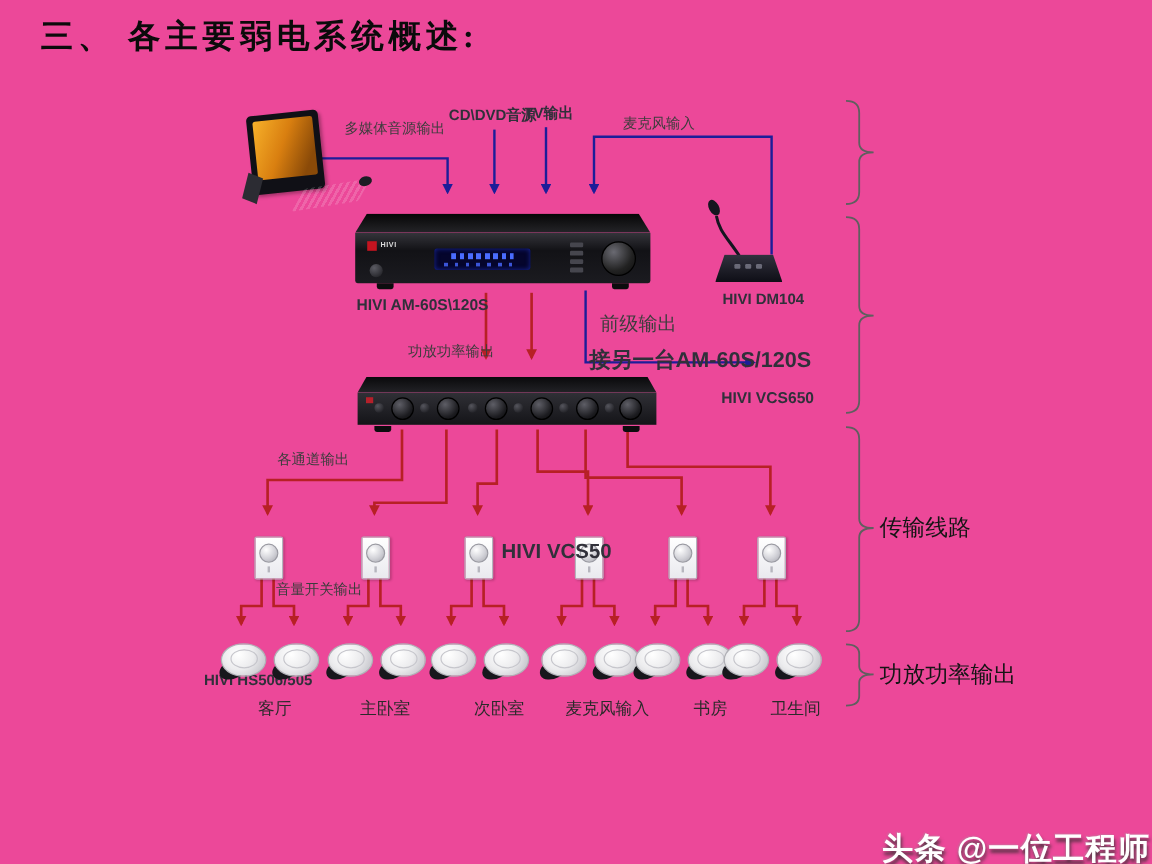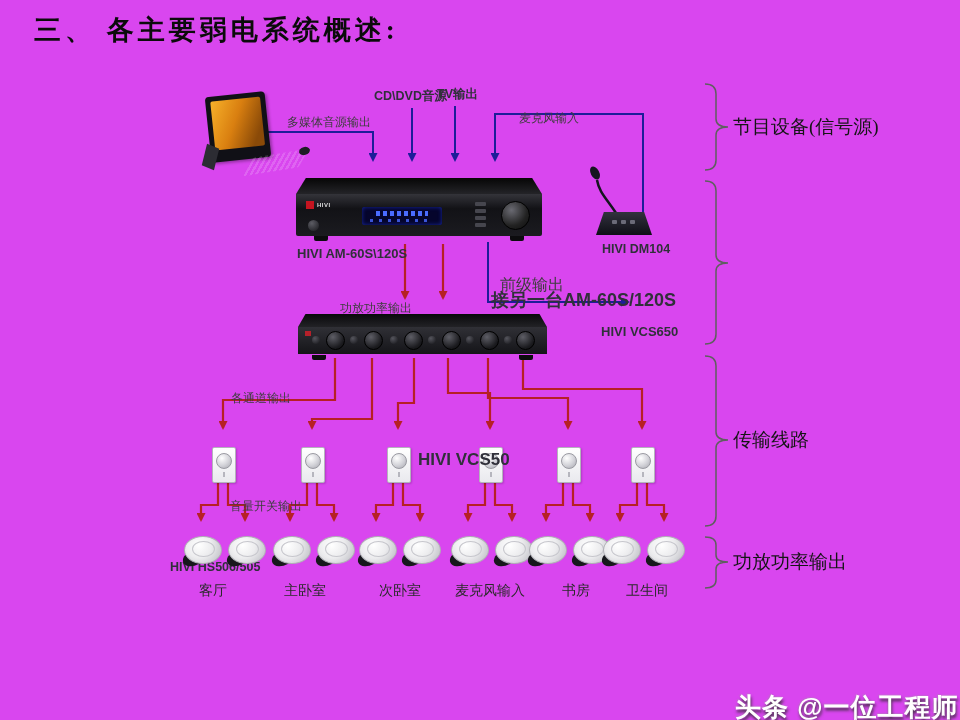--- a/index.html
+++ b/index.html
@@ -1,30 +1,30 @@
 <!DOCTYPE html>
 <html><head>
 <meta charset="utf-8">
 <style>
   html,body{margin:0;padding:0;background:#fff;}
-  .slide{position:relative;width:960px;height:720px;background:#d946ef;overflow:hidden;
+  .slide{position:relative;width:960px;height:720px;background:#ec4899;overflow:hidden;
          font-family:"Liberation Sans",sans-serif;}
   .abs{position:absolute;}
 
   
   .title{left:34px;top:12px;font-family:"Liberation Serif",serif;font-weight:bold;
          font-size:27px;letter-spacing:4px;color:#0b0b0b;white-space:nowrap;z-index:6;}
   .lbl{position:absolute;font-family:Liberation Serif, serif;font-size:12px;color:#3d3d3d;
-       white-space:nowrap;z-index:5;margin-top:15px;}
+       white-space:nowrap;z-index:5;}
   .lbl-b{position:absolute;font-family:"Liberation Sans",sans-serif;font-weight:bold;
          font-size:12.5px;color:#30303a;white-space:nowrap;z-index:5;}
   .stage{position:absolute;left:733px;font-family:"Liberation Serif",serif;font-size:19px;
          color:#151515;white-space:nowrap;z-index:5;}
   .room{position:absolute;top:582px;transform:translateX(-50%);font-family:"Liberation Serif",serif;
-        font-size:14px;color:#2a2a2a;white-space:nowrap;z-index:5;}
+        font-size:14px;color:#2a2a2a;white-space:nowrap;z-index:5;margin-left:16px;}
   .watermark{left:735px;top:662px;font-size:26px;font-weight:bold;color:#ffffff;letter-spacing:1px;
              text-shadow:1px 3px 3px rgba(45,45,45,.8), -1px -1px 1px rgba(160,160,160,.35);
              white-space:nowrap;z-index:6;margin-top:28px;}
 
   
   .wires{position:absolute;left:0;top:0;width:960px;height:720px;z-index:1;pointer-events:none;}
 
   
   .computer{left:202px;top:92px;width:106px;height:88px;z-index:3;}
   .cmp-mon{position:absolute;left:6px;top:2px;width:60px;height:66px;background:#101016;
@@ -317,21 +317,20 @@
   <div class="lbl-b" style="left:566px;top:324px;font-size:13px;padding-left:35px;">HIVI VCS650</div>
   <div class="lbl-b" style="left:418px;top:450px;font-size:17px;">HIVI VCS50</div>
   <div class="lbl-b" style="left:170px;top:560px;z-index:3;">HIVI  HS506/505</div>
 
   <div class="lbl" style="left:500px;top:260px;font-size:16px;">前级输出</div>
   <div class="lbl-b" style="left:491px;top:288px;font-size:18px;">接另一台AM-60S/120S</div>
   <div class="lbl" style="left:340px;top:285px;">功放功率输出</div>
   <div class="lbl" style="left:231px;top:375px;">各通道输出</div>
   <div class="lbl" style="left:230px;top:483px;">音量开关输出</div>
 
-  <div class="stage" style="top:114px;">节目设备(信号源)</div>
   <div class="stage" style="top:427px;">传输线路</div>
   <div class="stage" style="top:549px;">功放功率输出</div>
 
   <div class="room" style="left:213px;">客厅</div>
   <div class="room" style="left:305px;">主卧室</div>
   <div class="room" style="left:400px;">次卧室</div>
   <div class="room" style="left:490px;">麦克风输入</div>
   <div class="room" style="left:576px;">书房</div>
   <div class="room" style="left:647px;">卫生间</div>
 

